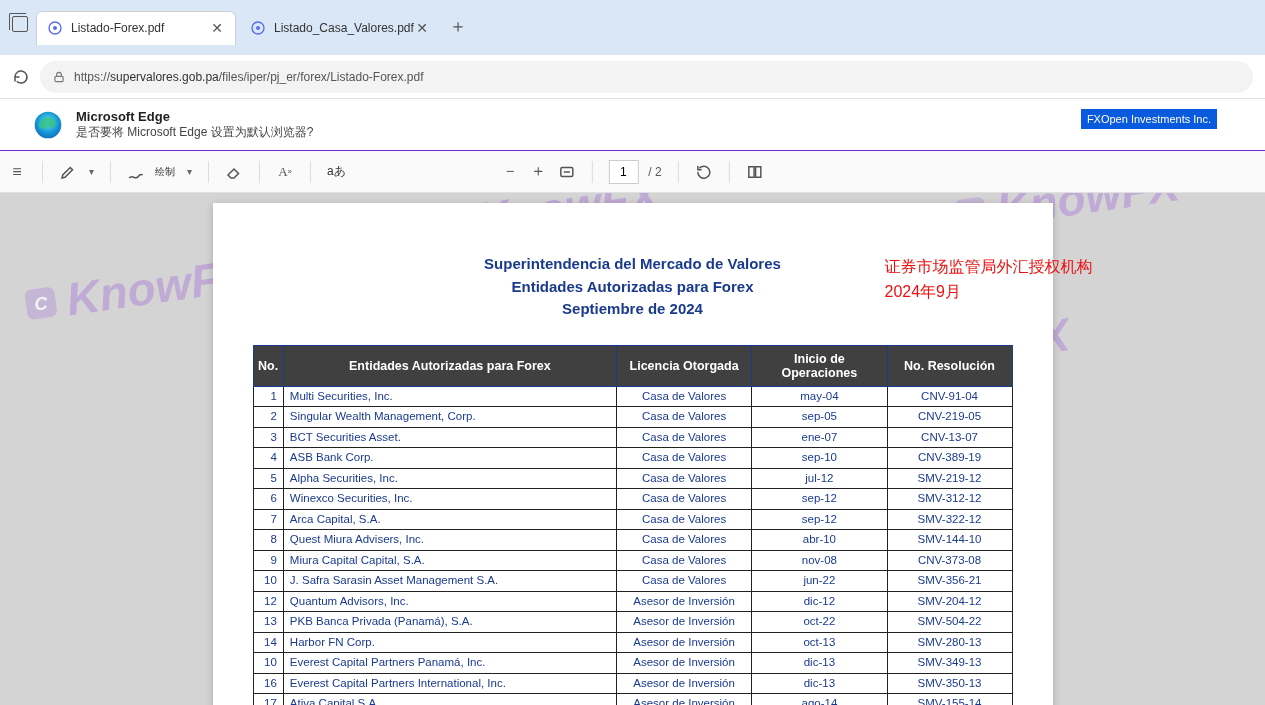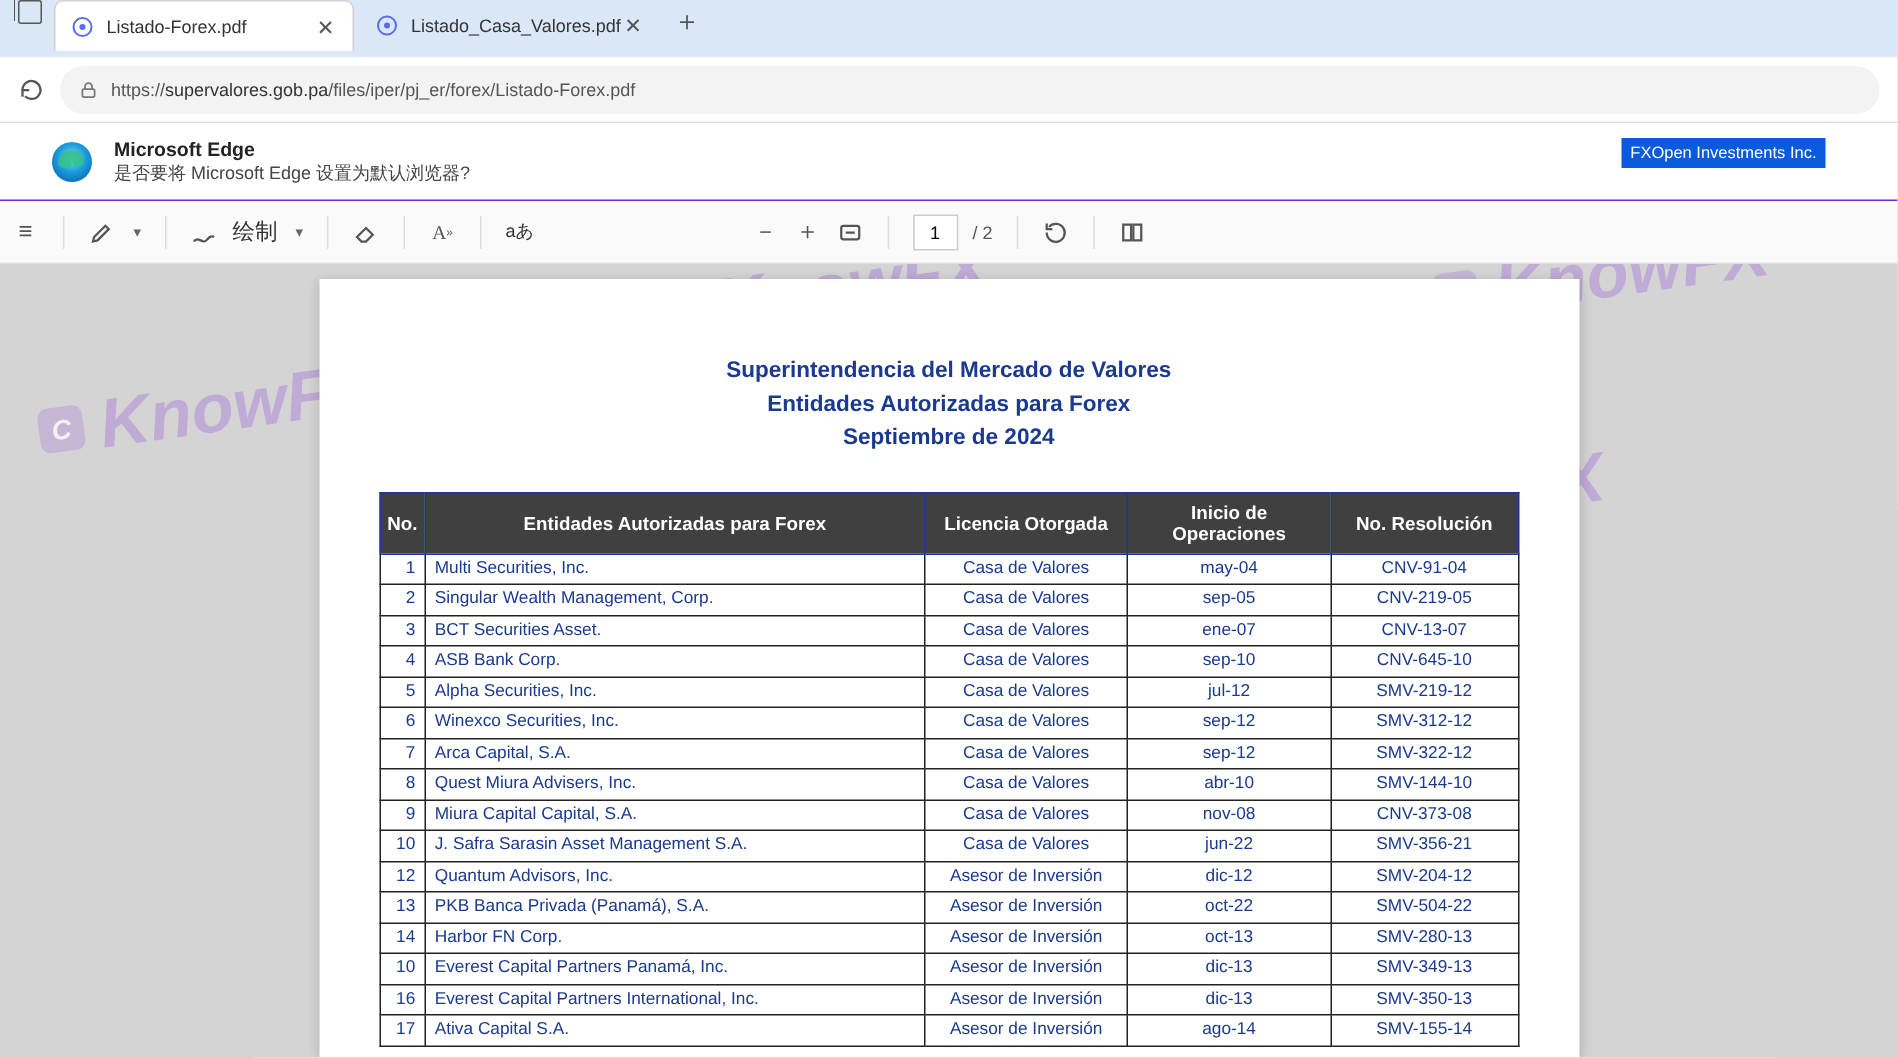--- a/index.html
+++ b/index.html
@@ -1,19 +1,19 @@
 <!DOCTYPE html>
 <html><head>
 <meta charset="utf-8">
 <style>
 * { margin: 0; padding: 0; box-sizing: border-box; font-family: "Segoe UI", Arial, sans-serif; }
 body { background: #f7f7f7; width: 1265px; height: 705px; overflow: hidden; position: relative; }
 
 
-.tab-bar { background: #d9e7f7; height: 38px; display: flex; align-items: flex-start; padding-left: 12px; }
+.tab-bar { background: #d9e7f7; height: 55px; display: flex; align-items: center; padding-left: 12px; }
 .tab-bar-left { display: flex; align-items: center; gap: 6px; padding: 0 8px 8px 0; }
 .tab-square { width: 16px; height: 16px; border: 1.5px solid #555; border-radius: 2px; position: relative; }
 .tab-square::before { content: ""; position: absolute; top: -4px; left: -4px; width: 16px; height: 16px; border: 1.5px solid #555; border-bottom: none; border-right: none; border-radius: 2px 0 0 0; }
 .tab { background: #fff; border-radius: 6px 6px 0 0; height: 34px; display: flex; align-items: center; padding: 0 10px; margin-right: 4px; min-width: 200px; border: 1px solid #d0d0d0; border-bottom: none; }
 .tab.inactive { background: #d9e7f7; border: none; }
 .tab-icon { width: 16px; height: 16px; margin-right: 8px; color: #5b6bf0; }
 .tab-title { font-size: 12px; color: #333; flex: 1; }
 .tab-close { width: 16px; height: 16px; color: #555; font-size: 14px; text-align: center; line-height: 16px; }
 .tab-add { width: 28px; height: 28px; display: flex; align-items: center; justify-content: center; font-size: 18px; color: #555; margin-bottom: 3px; }
 
@@ -31,21 +31,21 @@
 .edge-text { display: flex; flex-direction: column; }
 .edge-title { font-size: 13px; font-weight: 600; color: #222; }
 .edge-sub { font-size: 12px; color: #444; }
 .highlight-box { position: absolute; right: 48px; top: 10px; background: #0a5add; color: #fff; font-size: 11px; padding: 4px 6px; }
 
 
 .pdf-toolbar { background: #fafafa; height: 42px; display: flex; align-items: center; padding: 0 8px; border-bottom: 1px solid #e0e0e0; gap: 6px; position: relative; }
 .tb-group { display: flex; align-items: center; gap: 10px; }
 .tb-sep { width: 1px; height: 22px; background: #ddd; margin: 0 6px; }
 .tb-icon { width: 18px; height: 18px; color: #555; display: flex; align-items: center; justify-content: center; }
-.tb-text { font-size: 15px; color: #333; }
+.tb-text { font-size: 10px; color: #333; }
 .tb-center { position: absolute; left: 50%; transform: translateX(-50%); display: flex; align-items: center; gap: 10px; }
 .page-input { width: 30px; height: 24px; border: 1px solid #ccc; text-align: center; font-size: 12px; }
 .page-total { font-size: 12px; color: #555; }
 .chev { font-size: 10px; color: #666; margin-left: 2px; }
 
 
 .pdf-area { background: #d4d4d4; height: 529px; display: flex; justify-content: center; padding-top: 10px; position: relative; overflow: hidden; }
 .pdf-page { background: #fff; width: 840px; box-shadow: 0 2px 8px rgba(0,0,0,.2); padding: 50px 40px 30px; position: relative; }
 
 
@@ -226,20 +226,24 @@
         <text x="24" y="32" text-anchor="middle" font-size="22" fill="#fff" font-weight="bold">C</text>
       </svg>
     <span>KnowFX</span>
   </div>
 
   <div class="pdf-page">
     <div class="doc-header">
       <div class="doc-title-line">Superintendencia del Mercado de Valores</div>
       <div class="doc-title-line">Entidades Autorizadas para Forex</div>
       <div class="doc-title-line">Septiembre de 2024</div>
+      <div class="red-note">
+        <div>证券市场监管局外汇授权机构</div>
+        <div>2024年9月</div>
+      </div>
     </div>
 
     <table class="forex-table">
       <thead>
         <tr>
           <th>No.</th>
           <th>Entidades Autorizadas para Forex</th>
           <th>Licencia Otorgada</th>
           <th>Inicio de Operaciones</th>
           <th>No. Resolución</th>
@@ -265,21 +269,21 @@
             <td class="entity">BCT Securities Asset.</td>
             <td class="licencia">Casa de Valores</td>
             <td class="inicio">ene-07</td>
             <td class="resol">CNV-13-07</td>
           </tr>
           <tr>
             <td class="no">4</td>
             <td class="entity">ASB Bank Corp.</td>
             <td class="licencia">Casa de Valores</td>
             <td class="inicio">sep-10</td>
-            <td class="resol">CNV-645-10</td>
+            <td class="resol">CNV-389-19</td>
           </tr>
           <tr>
             <td class="no">5</td>
             <td class="entity">Alpha Securities, Inc.</td>
             <td class="licencia">Casa de Valores</td>
             <td class="inicio">jul-12</td>
             <td class="resol">SMV-219-12</td>
           </tr>
           <tr>
             <td class="no">6</td>

